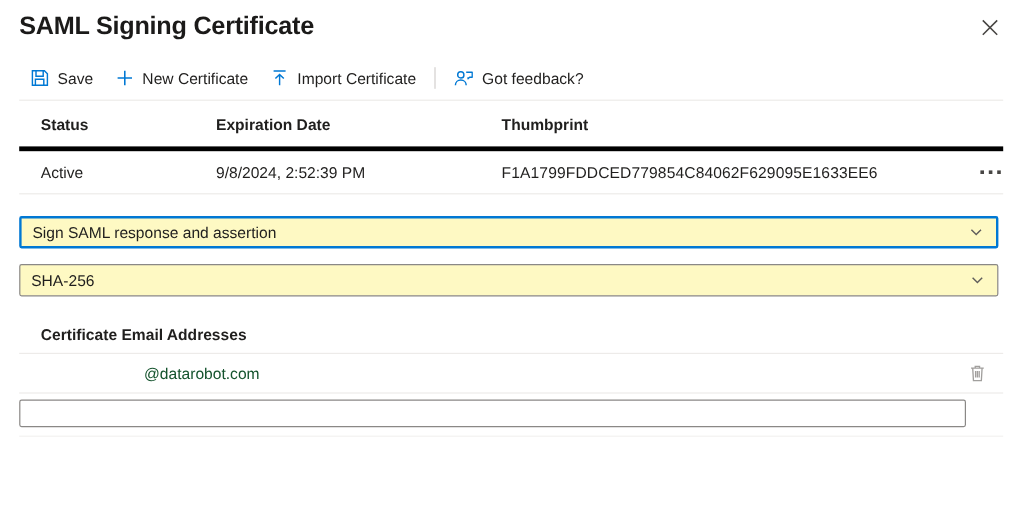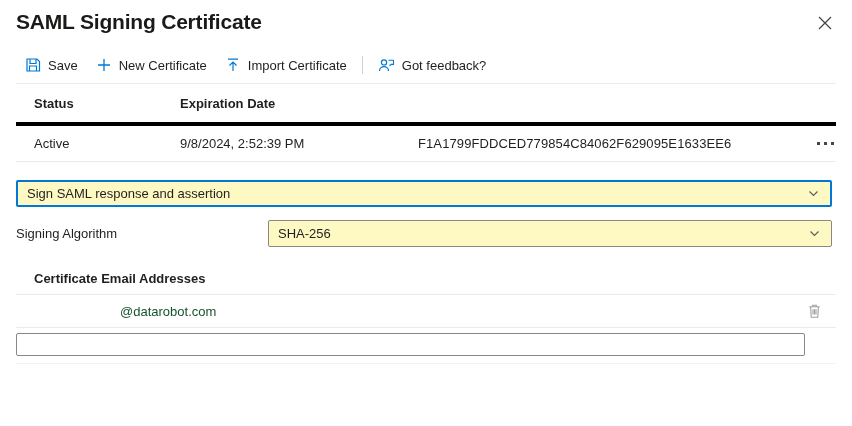--- a/index.html
+++ b/index.html
@@ -95,20 +95,21 @@
   </div>
 
   <div class="hdiv"></div>
 
   <div class="content">
 
     <div class="cert-table">
       <div class="trow thead">
         <div>Status</div>
         <div>Expiration Date</div>
+        <div>Thumbprint</div>
         <div></div>
       </div>
       <div class="trow tbody-row">
         <div>Active</div>
         <div>9/8/2024, 2:52:39 PM</div>
         <div class="thumb-cell">F1A1799FDDCED779854C84062F629095E1633EE6</div>
         <button class="menu-btn">
           <span class="dot"></span>
             <span class="dot"></span>
             <span class="dot"></span>
@@ -119,21 +120,20 @@
     <div class="form-row first">
       <div class="select focused">
         <span class="sel-text">Sign SAML response and assertion</span>
         <svg width="13" height="13" viewBox="0 0 13 13">
             <path d="M2.5 4.5l4 4 4-4" fill="none" stroke="#605e5c" stroke-width="1.2"></path>
           </svg>
       </div>
     </div>
 
     <div class="form-row second">
-      <div class="form-label">Signing Algorithm</div>
       <div class="select normal">
         <span class="sel-text">SHA-256</span>
         <svg width="13" height="13" viewBox="0 0 13 13">
             <path d="M2.5 4.5l4 4 4-4" fill="none" stroke="#605e5c" stroke-width="1.2"></path>
           </svg>
       </div>
     </div>
 
     <div class="section-heading">Certificate Email Addresses</div>
 

